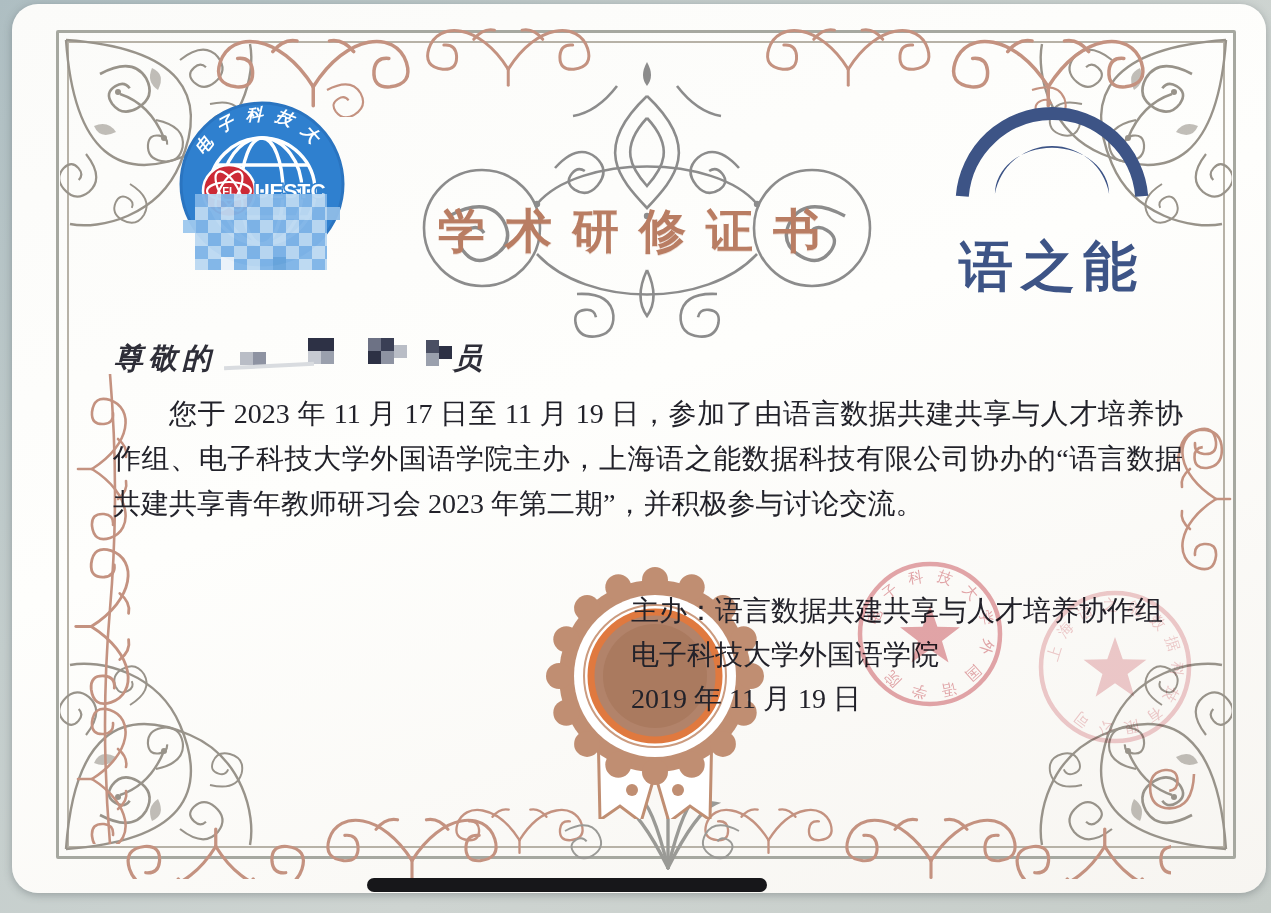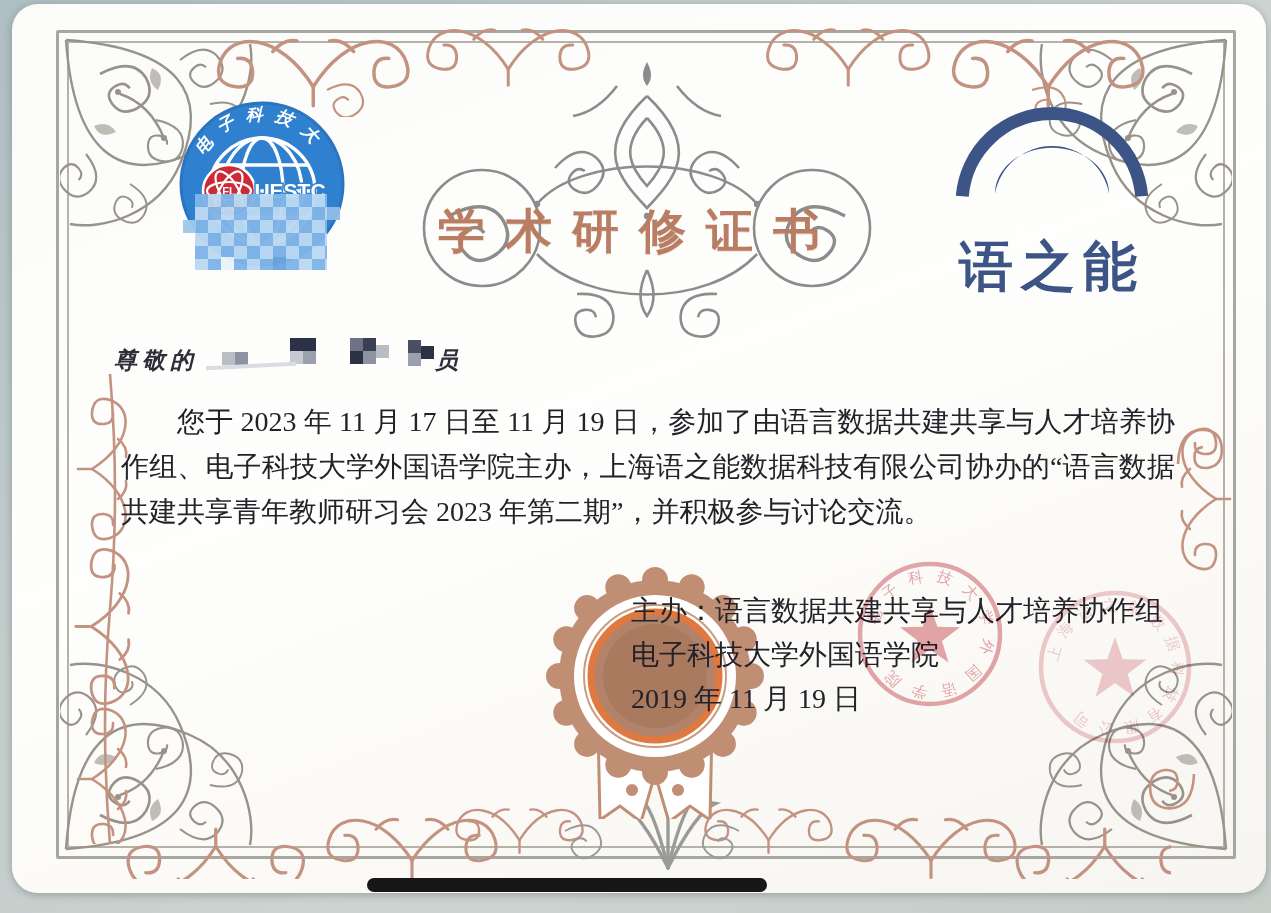--- a/index.html
+++ b/index.html
@@ -31,36 +31,36 @@
     position:absolute;left:0;top:196px;width:100%;
     text-align:center;
     font-size:47px;font-weight:600;
     letter-spacing:20px;color:#b97d63;
     text-shadow:0 1px 0 rgba(185,125,99,.25);
     z-index:3;
   }
   
   .salutation{
     position:absolute;left:102px;top:332px;height:44px;z-index:3;
-    font-size:23px;font-weight:700;font-style:italic;color:#2e2e38;
+    font-size:29px;font-weight:700;font-style:italic;color:#2e2e38;
     letter-spacing:5px;white-space:nowrap;
   }
   .mosaic{
     position:relative;display:inline-block;width:225px;height:40px;
     vertical-align:-8px;margin:0 6px;
   }
   .mosaic i{position:absolute;width:13px;height:13px;display:block;}
   .mosaic .smudge{position:absolute;left:2px;top:28px;width:90px;height:4px;
     background:#d9dce0;transform:rotate(-3deg);}
   
   .bodytext{
     position:absolute;left:97px;top:383px;width:1078px;z-index:3;
     font-size:28px;line-height:45px;color:#22222a;text-align:justify;
   }
-  .bodytext p{margin:12px;text-indent:2em;}
+  .bodytext p{margin:4px;text-indent:2em;}
   
   .signature{
     position:absolute;right:103px;top:585px;z-index:5;
     font-size:28px;line-height:44px;color:#22222a;text-align:left;
     white-space:nowrap;
   }
   
   .yzn-text{
     position:absolute;left:920px;top:198px;width:240px;z-index:3;
     text-align:center;font-family:"Liberation Sans",sans-serif;

